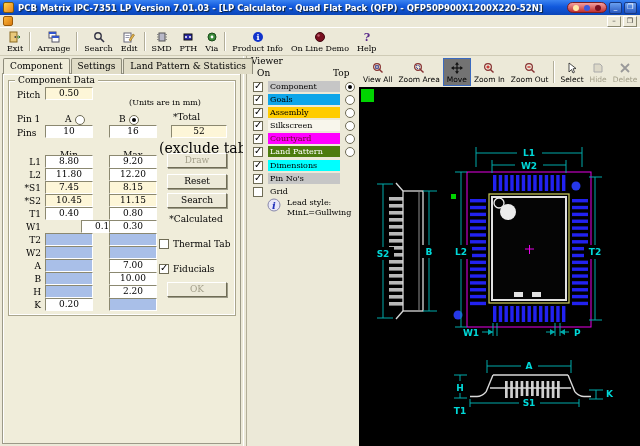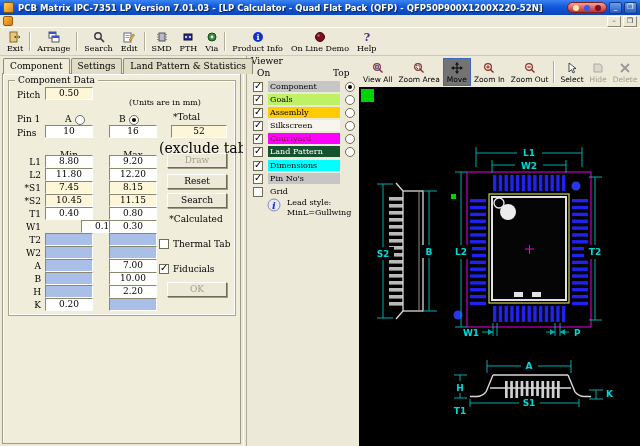--- a/index.html
+++ b/index.html
@@ -317,41 +317,41 @@
     <span class="col-head" style="left:10px;top:12px">On</span>
     <span class="col-head" style="left:86px;top:12px">Top</span>
     <div id="layer-list">
         <div class="layer-row" style="top: 25px;">
           <span class="cb checked"></span>
           <span class="layer-bar" style="background: rgb(198, 198, 198); color: rgb(0, 0, 0);">Component</span>
           <span class="rb sel"></span>
         </div>
         <div class="layer-row" style="top: 38px;">
           <span class="cb checked"></span>
-          <span class="layer-bar" style="background: #bef264; color: rgb(0, 0, 0);">Goals</span>
+          <span class="layer-bar" style="background: #0ea5e9; color: rgb(0, 0, 0);">Goals</span>
           <span class="rb"></span>
         </div>
         <div class="layer-row" style="top: 51px;">
           <span class="cb checked"></span>
           <span class="layer-bar" style="background: rgb(255, 204, 0); color: rgb(0, 0, 0);">Assembly</span>
           <span class="rb"></span>
         </div>
         <div class="layer-row" style="top: 64px;">
           <span class="cb checked"></span>
           <span class="layer-bar" style="background: rgb(248, 246, 236); color: rgb(0, 0, 0);">Silkscreen</span>
           <span class="rb"></span>
         </div>
         <div class="layer-row" style="top: 77px;">
           <span class="cb checked"></span>
           <span class="layer-bar" style="background: rgb(255, 0, 255); color: rgb(107, 10, 42);">Courtyard</span>
           <span class="rb"></span>
         </div>
         <div class="layer-row" style="top: 90px;">
           <span class="cb checked"></span>
-          <span class="layer-bar" style="background: #14532d; color: rgb(255, 255, 255);">Land Pattern</span>
+          <span class="layer-bar" style="background: #4d7c0f; color: rgb(255, 255, 255);">Land Pattern</span>
           <span class="rb"></span>
         </div>
         <div class="layer-row" style="top: 104px;">
           <span class="cb checked"></span>
           <span class="layer-bar" style="background: rgb(0, 255, 255); color: rgb(0, 0, 0);">Dimensions</span>
         </div>
         <div class="layer-row" style="top: 117px;">
           <span class="cb checked"></span>
           <span class="layer-bar" style="background: rgb(198, 198, 198); color: rgb(0, 0, 0);">Pin No's</span>
         </div>

